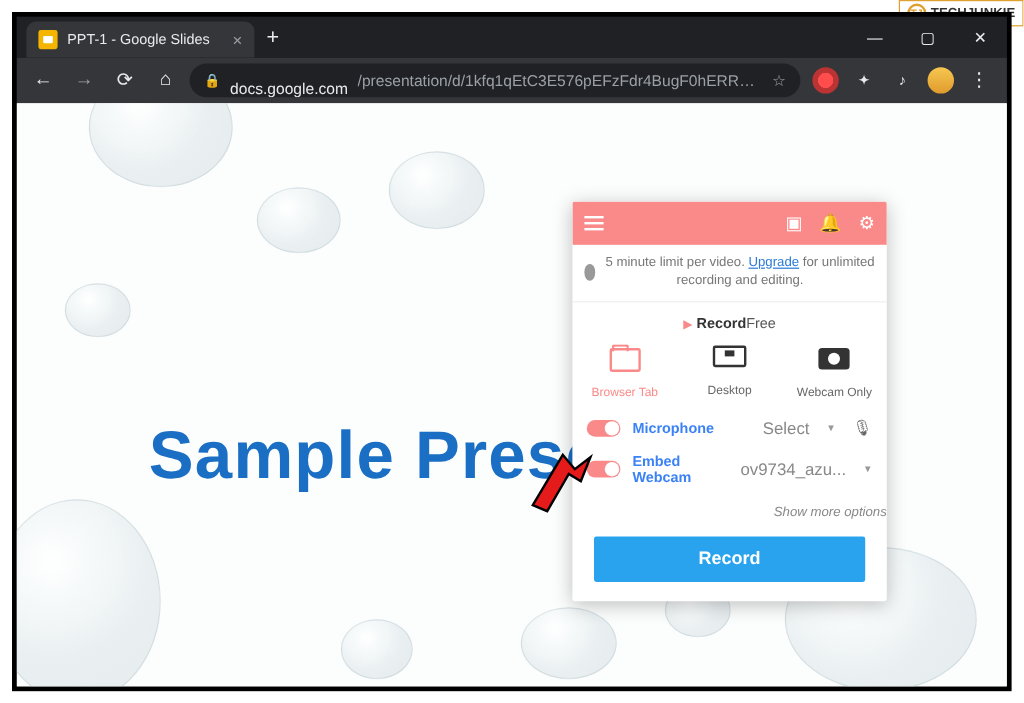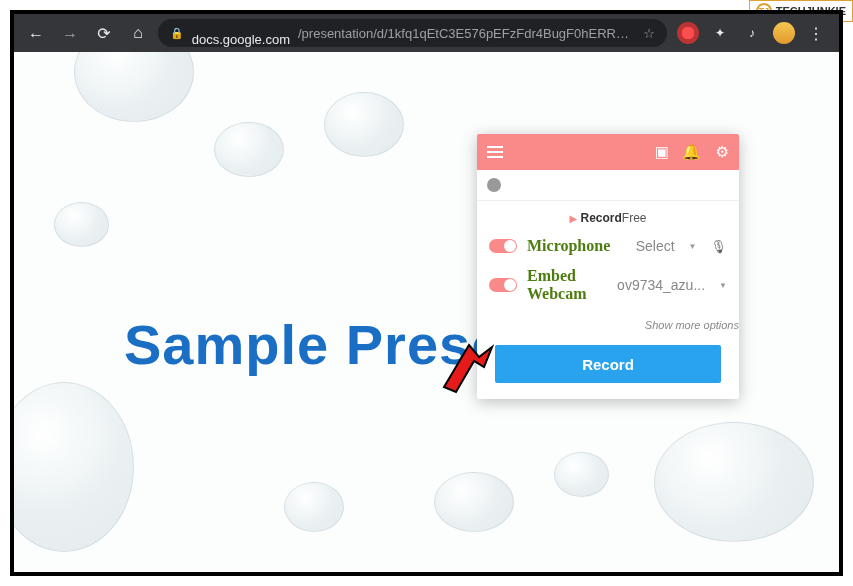--- a/index.html
+++ b/index.html
@@ -127,21 +127,21 @@
   display: flex; align-items: center; padding: 6px 12px; gap: 10px;
 }
 .toggle {
   width: 28px; height: 14px; border-radius: 7px; background: #fa8989;
   position: relative;
 }
 .toggle::after {
   content:""; position:absolute; right:1px; top:1px; width:12px; height:12px;
   border-radius:50%; background:#fff;
 }
-.toggle-label { flex: 1; font-weight: bold; color: #4d7c0f; font-size: 16px; font-family: Liberation Serif, serif; }
+.toggle-label { flex: 1; font-weight: bold; color: #3b82f6; font-size: 12px; }
 .toggle-select { font-size: 14px; color: #888; }
 .mic-icon { font-size: 13px; color: #666; margin-left: 4px; }
 .caret { font-size: 8px; color: #999; margin-left: 4px; }
 .more-opts { text-align: right; font-style: italic; color: #888; padding: 10px 0; font-size: 11px; }
 .record-btn {
   margin: 4px 18px 16px; height: 38px; background: #2aa3ef;
   color: #fff; font-weight: bold; font-size: 15px;
   display: flex; align-items: center; justify-content: center;
   border-radius: 2px;
 }
@@ -164,20 +164,37 @@
 <body>
 
 <div class="brand-watermark">
   <span class="tj">TJ</span>
   <span>TECHJUNKIE</span>
 </div>
 
 <div class="outer-frame">
 <div class="chrome-window">
 
+  <div class="tabbar">
+    <div class="tab">
+      <span class="tab-favicon">
+        <svg viewBox="0 0 10 10">
+              <rect x="1" y="2" width="8" height="6" fill="#fff" rx="1"></rect>
+            </svg>
+      </span>
+      <span>PPT-1 - Google Slides</span>
+      <span class="tab-close">×</span>
+    </div>
+    <div class="newtab">+</div>
+    <div class="win-controls">
+      <div class="win-btn">—</div>
+      <div class="win-btn">▢</div>
+      <div class="win-btn">✕</div>
+    </div>
+  </div>
 
   <div class="toolbar">
     <div class="nav-btn active">←</div>
     <div class="nav-btn">→</div>
     <div class="nav-btn active">⟳</div>
     <div class="nav-btn active">⌂</div>
     <div class="omnibox">
       <span class="lock">🔒</span>
       <span class="host">docs.google.com</span>
       <span class="path">/presentation/d/1kfq1qEtC3E576pEFzFdr4BugF0hERR7CJu0H-b_uXVw/edit#slide=i...</span>
@@ -214,24 +231,47 @@
               <span></span>
             </div>
         <div class="popup-header-right">
           <span class="hicon">▣</span>
           <span class="hicon">🔔</span>
           <span class="hicon">⚙</span>
         </div>
       </div>
       <div class="popup-info">
         <span class="clock"></span>
+        <div>
+          <span>5 minute limit per video. </span><a href="#">Upgrade</a><span> for unlimited recording and editing.</span>
+        </div>
       </div>
       <div class="brand">
         <span class="brand-dot">▶</span>
         <b>Record</b><span>Free</span>
+      </div>
+      <div class="modes">
+        <div class="mode active">
+          <div class="mode-icon">
+                <div class="folder"></div>
+              </div>
+          <span>Browser Tab</span>
+        </div>
+        <div class="mode">
+          <div class="mode-icon">
+                <div class="monitor"></div>
+              </div>
+          <span>Desktop</span>
+        </div>
+        <div class="mode">
+          <div class="mode-icon">
+                <div class="camera"></div>
+              </div>
+          <span>Webcam Only</span>
+        </div>
       </div>
       <div class="toggle-row">
         <div class="toggle"></div>
         <div class="toggle-label">Microphone</div>
         <span class="toggle-select">Select</span>
         <span class="caret">▼</span>
         <span class="mic-icon">🎙</span>
       </div>
       <div class="toggle-row">
         <div class="toggle"></div>

